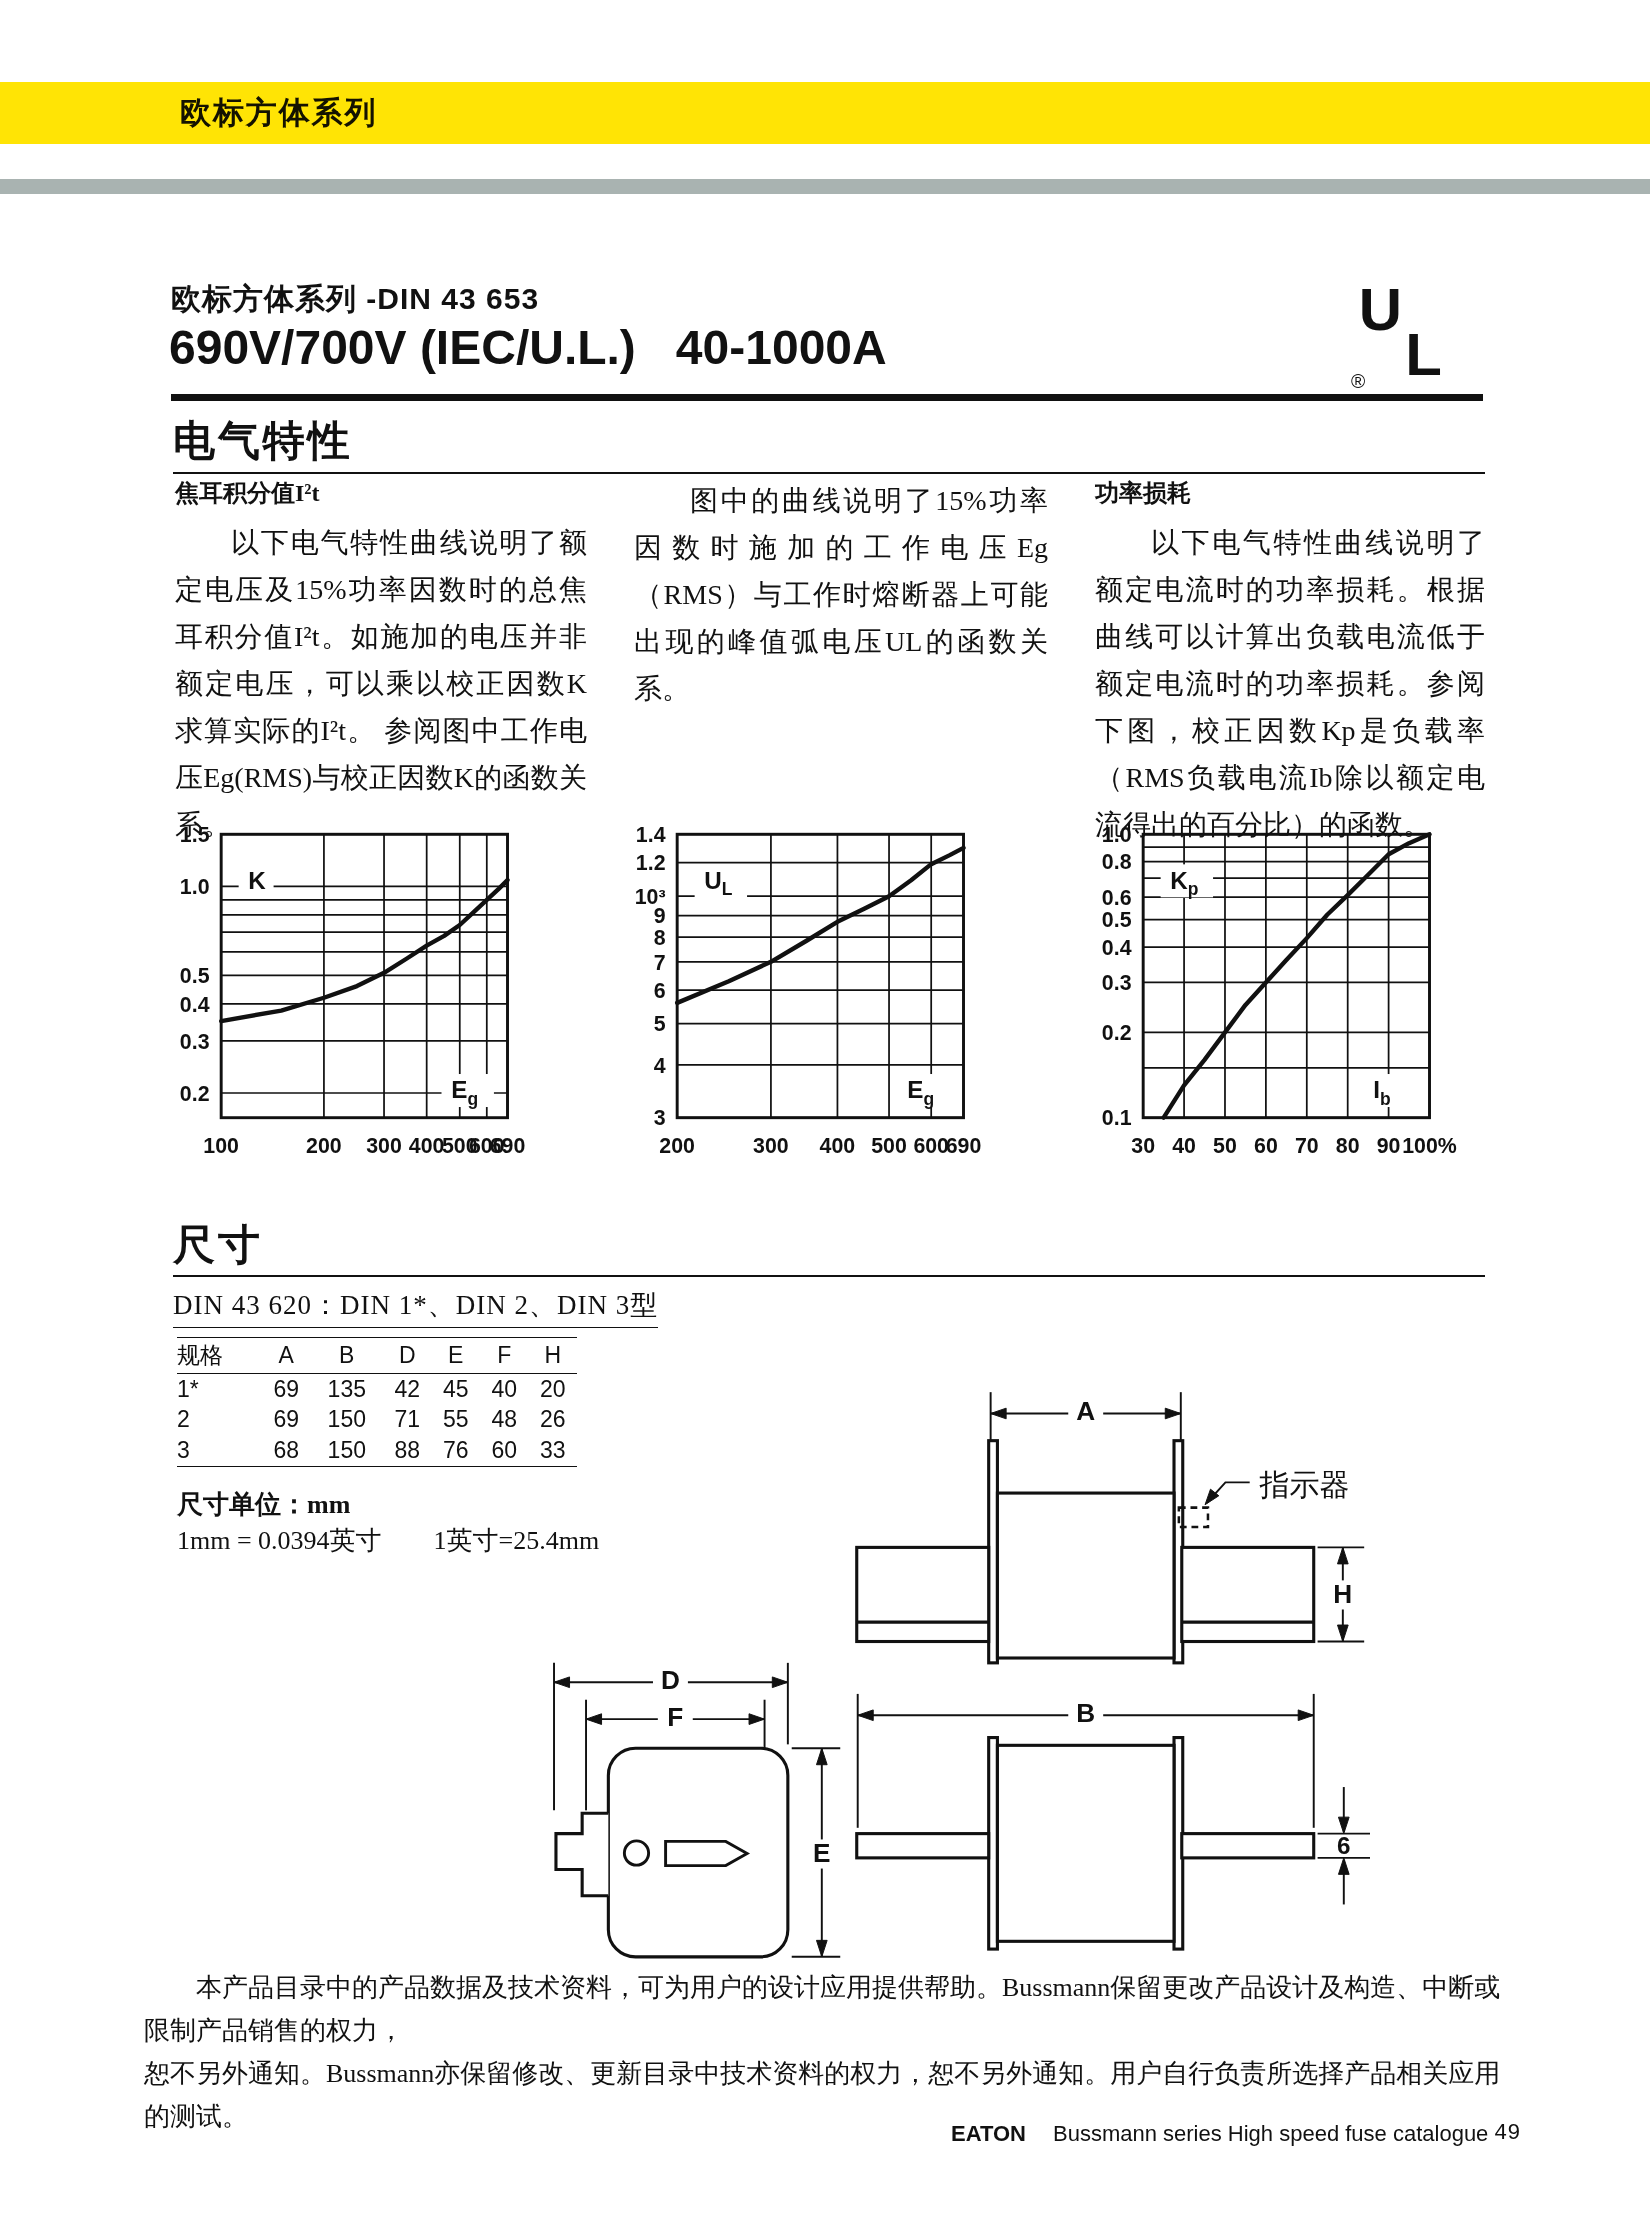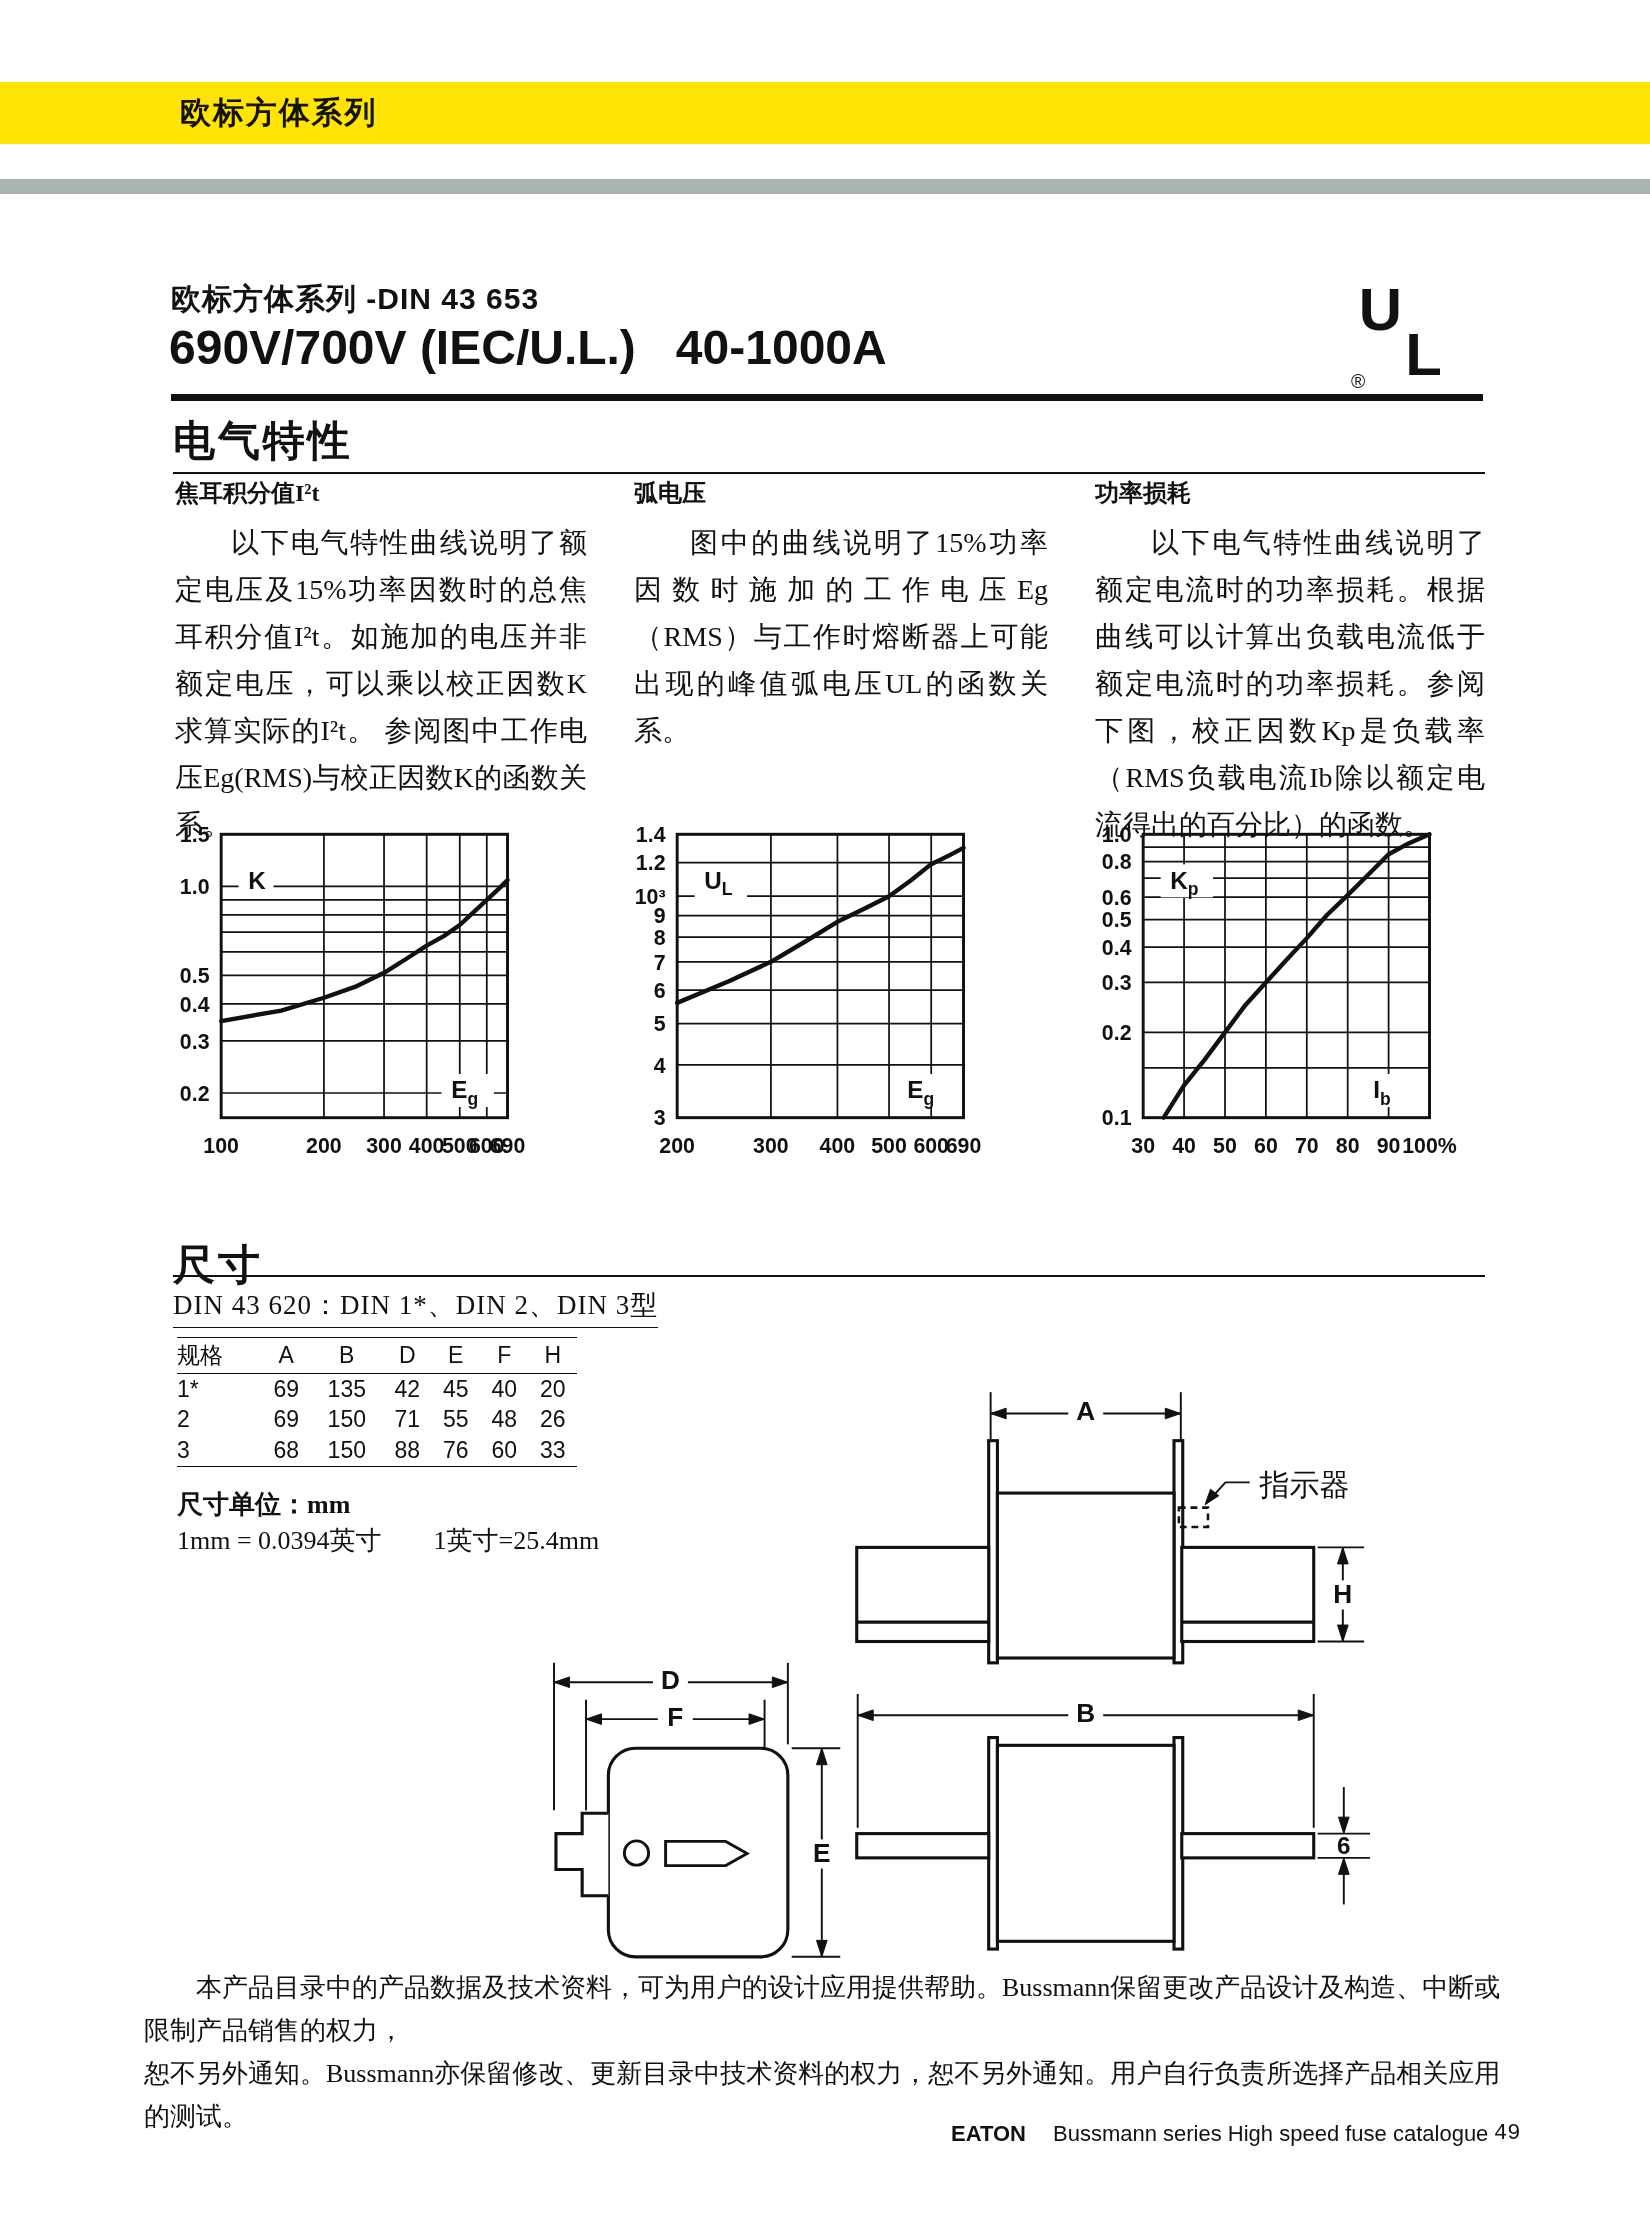--- a/index.html
+++ b/index.html
@@ -33,21 +33,21 @@
     grid-template-columns:412px 414px 390px;column-gap:47px;}
   .col-heading{font-size:24px;font-weight:bold;margin:0 0 9.7px 0;}
   .col-body{font-size:28px;line-height:47px;text-align:justify;text-indent:2em;margin:0;}
 
   .chart-svg{width:437px;height:364px;}
   #chart0{top:810px;left:124px;}
   #chart1{top:810px;left:580px;}
   #chart2{top:810px;left:1046px;}
   svg text{font-family:"Liberation Sans", sans-serif;fill:#111;}
 
-  .dim-title{top:1217px;left:173px;margin-top:20px;}
+  .dim-title{top:1217px;left:173px;}
   .dim-rule{top:1275px;left:173px;width:1312px;height:1.9px;background:#111;}
   .din-line{top:1287px;left:173px;font-size:27px;border-bottom:1.9px solid #111;
     padding-bottom:3.9px;letter-spacing:1px;}
 
   table.dims{position:absolute;top:1337px;left:177px;width:400px;
     border-collapse:collapse;font-family:"Liberation Sans", sans-serif;
     font-size:23px;}
   table.dims th,table.dims td{padding:1.9px 0;text-align:center;font-weight:normal;}
   table.dims th:first-child,table.dims td:first-child{text-align:left;width:85px;}
   table.dims thead tr{border-top:1.9px solid #111;border-bottom:1.9px solid #111;}
@@ -91,21 +91,20 @@
 
 <div class="abs sec-title elec-title">电气特性</div>
 <div class="abs elec-rule"></div>
 
 <div class="abs columns">
   <div>
     <p class="col-heading">焦耳积分值I²t</p>
     <p class="col-body">以下电气特性曲线说明了额定电压及15%功率因数时的总焦耳积分值I²t。如施加的电压并非额定电压，可以乘以校正因数K求算实际的I²t。 参阅图中工作电压Eg(RMS)与校正因数K的函数关系。</p>
   </div>
   <div>
-    <p class="col-heading">弧电压</p>
     <p class="col-body">图中的曲线说明了15%功率因数时施加的工作电压Eg（RMS）与工作时熔断器上可能出现的峰值弧电压UL的函数关系。</p>
   </div>
   <div>
     <p class="col-heading">功率损耗</p>
     <p class="col-body">以下电气特性曲线说明了额定电流时的功率损耗。根据曲线可以计算出负载电流低于额定电流时的功率损耗。参阅下图，校正因数Kp是负载率（RMS负载电流Ib除以额定电流得出的百分比）的函数。</p>
   </div>
 </div>
 
 <svg id="chart0" class="abs chart-svg" viewBox="0 0 450 375">
     <line x1="100" y1="25" x2="100" y2="317" stroke="#111" stroke-width="1.8"></line>

